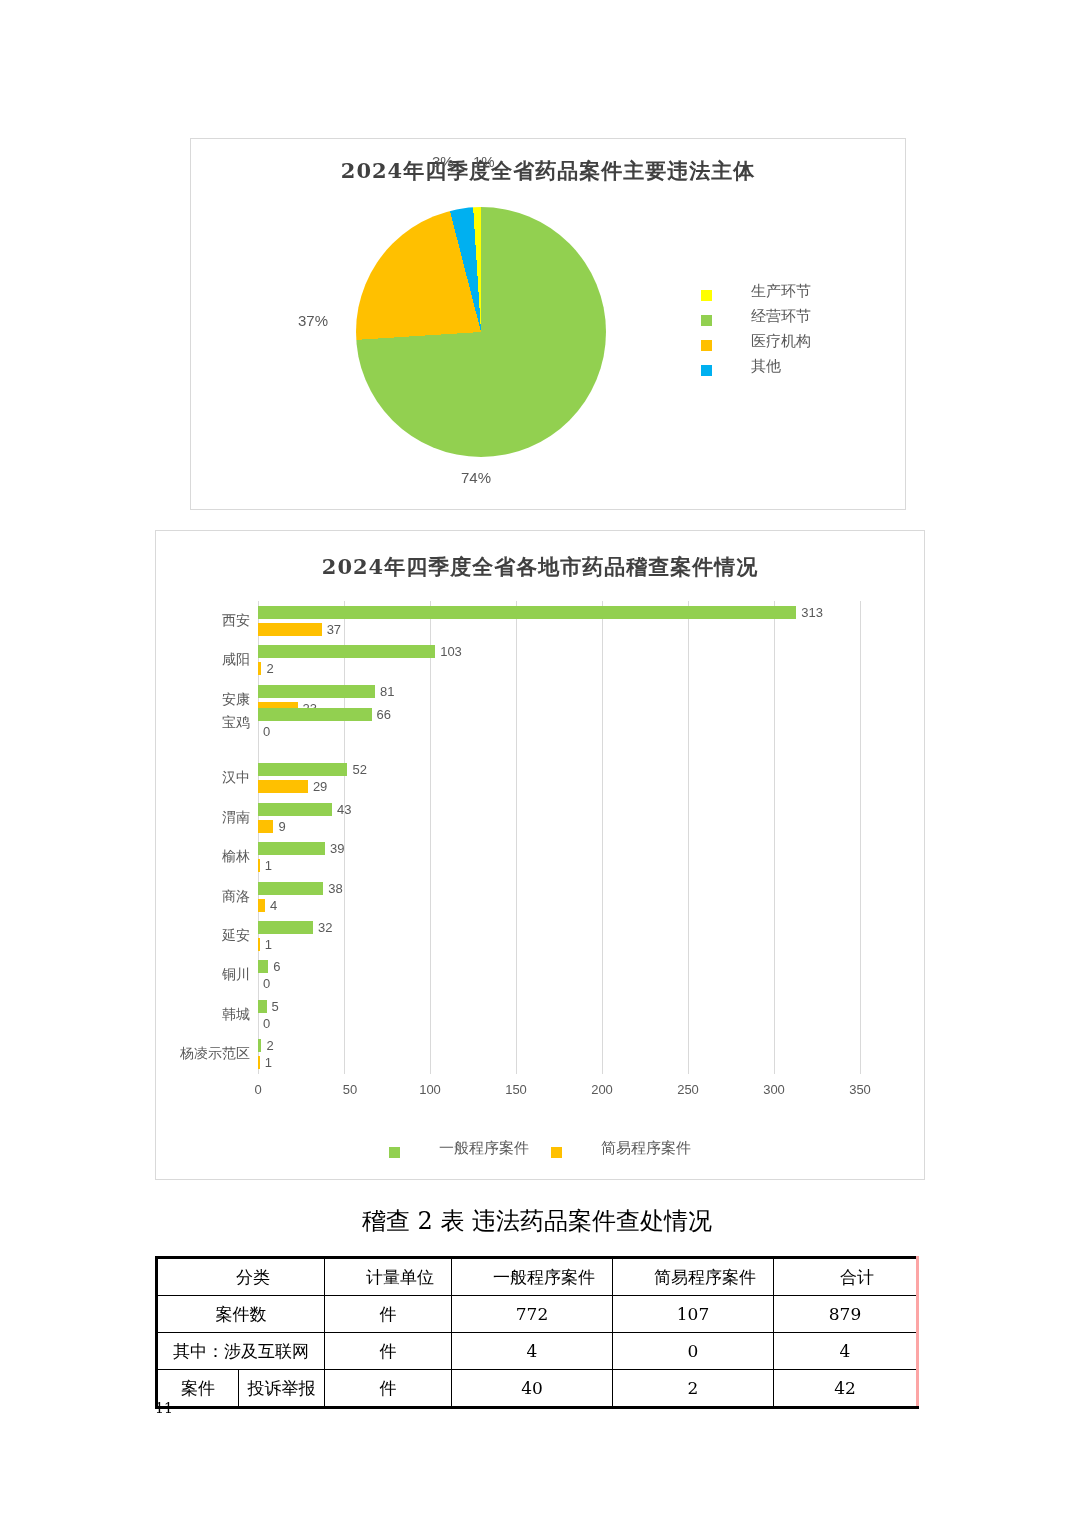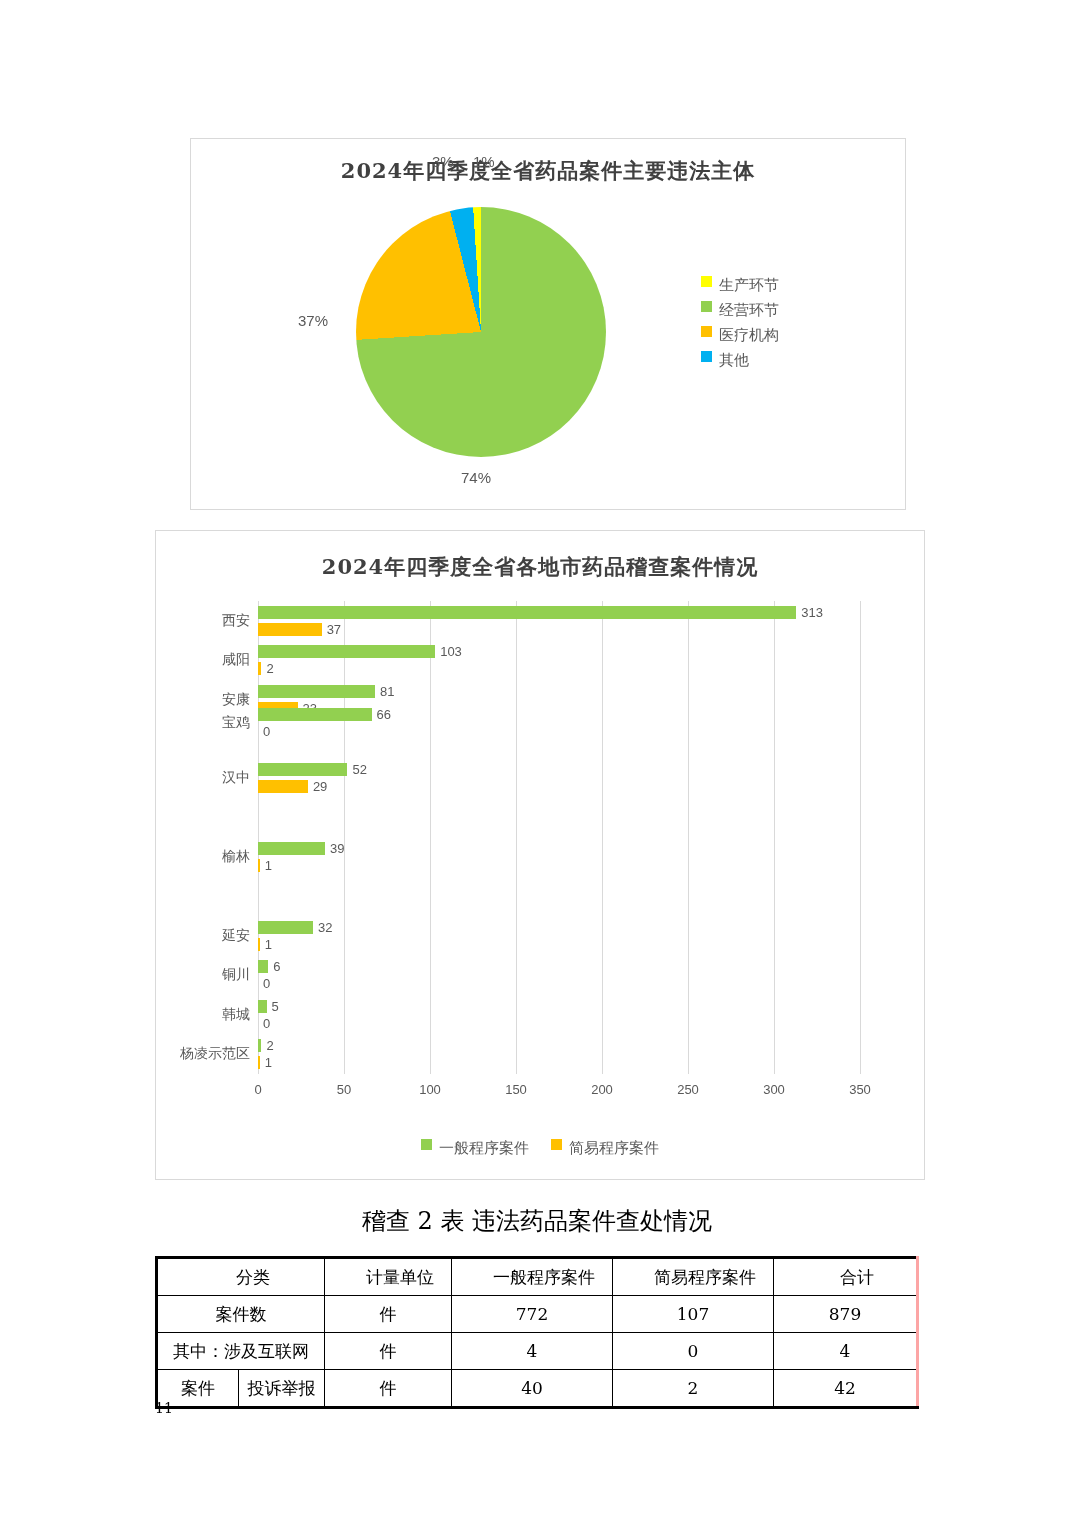--- a/index.html
+++ b/index.html
@@ -69,22 +69,23 @@
   #pie-lbl-1  { left: 117px; top: -54px; }
 
   #pie-legend {
     position: absolute;
     left: 510px;
     top: 137px;
     width: 120px;
   }
   .legend-row {
     display: flex;
-    align-items: flex-start;
+    align-items: flex-end;
     height: 25px;
+    gap: 32px;
   }
   .legend-swatch {
     width: 11px;
     height: 11px;
     margin-right: 7px;
     flex: 0 0 auto;
   }
   .legend-text {
     font-size: 15px;
     color: #595959;
@@ -258,21 +259,21 @@
   </div>
 </div>
 
 <div id="bar-block">
   <div id="bar-title">2024年四季度全省各地市药品稽查案件情况</div>
   <div id="plot">
     <div class="axis-left"></div>
   <div class="gridline" style="left: 0px;"></div>
       <div class="xtick" style="left: 0px;">0</div>
       <div class="gridline" style="left: 86px;"></div>
-      <div class="xtick" style="left: 86px; margin-top: 24px;">50</div>
+      <div class="xtick" style="left: 92px; margin-top: 24px;">50</div>
       <div class="gridline" style="left: 172px;"></div>
       <div class="xtick" style="left: 172px;">100</div>
       <div class="gridline" style="left: 258px;"></div>
       <div class="xtick" style="left: 258px;">150</div>
       <div class="gridline" style="left: 344px;"></div>
       <div class="xtick" style="left: 344px;">200</div>
       <div class="gridline" style="left: 430px;"></div>
       <div class="xtick" style="left: 430px;">250</div>
       <div class="gridline" style="left: 516px;"></div>
       <div class="xtick" style="left: 516px;">300</div>
@@ -316,27 +317,45 @@
       </div>
       <div class="cat-row" style="top: 157.667px; height: 39.4167px;">
         <div class="cat-label">汉中</div>
         <div style="position: absolute; left: 0px; top: 4.70833px; width: 100%; height: 30px;">
           <div class="bar general" style="width: 89.44px;"></div>
           <div class="bar-val" style="left: 94.44px; top: -1px;">52</div>
           <div class="bar simple" style="width: 49.88px;"></div>
           <div class="bar-val" style="left: 54.88px; top: 16px;">29</div>
         </div>
       </div>
+      <div class="cat-row" style="top: 197.083px; height: 39.4167px;">
+        <div class="cat-label">渭南</div>
+        <div style="position: absolute; left: 0px; top: 4.70833px; width: 100%; height: 30px;">
+          <div class="bar general" style="width: 73.96px;"></div>
+          <div class="bar-val" style="left: 78.96px; top: -1px;">43</div>
+          <div class="bar simple" style="width: 15.48px;"></div>
+          <div class="bar-val" style="left: 20.48px; top: 16px;">9</div>
+        </div>
+      </div>
       <div class="cat-row" style="top: 236.5px; height: 39.4167px;">
         <div class="cat-label">榆林</div>
         <div style="position: absolute; left: 0px; top: 4.70833px; width: 100%; height: 30px;">
           <div class="bar general" style="width: 67.08px;"></div>
           <div class="bar-val" style="left: 72.08px; top: -1px;">39</div>
           <div class="bar simple" style="width: 1.72px;"></div>
           <div class="bar-val" style="left: 6.72px; top: 16px;">1</div>
+        </div>
+      </div>
+      <div class="cat-row" style="top: 275.917px; height: 39.4167px;">
+        <div class="cat-label">商洛</div>
+        <div style="position: absolute; left: 0px; top: 4.70833px; width: 100%; height: 30px;">
+          <div class="bar general" style="width: 65.36px;"></div>
+          <div class="bar-val" style="left: 70.36px; top: -1px;">38</div>
+          <div class="bar simple" style="width: 6.88px;"></div>
+          <div class="bar-val" style="left: 11.88px; top: 16px;">4</div>
         </div>
       </div>
       <div class="cat-row" style="top: 315.333px; height: 39.4167px;">
         <div class="cat-label">延安</div>
         <div style="position: absolute; left: 0px; top: 4.70833px; width: 100%; height: 30px;">
           <div class="bar general" style="width: 55.04px;"></div>
           <div class="bar-val" style="left: 60.04px; top: -1px;">32</div>
           <div class="bar simple" style="width: 1.72px;"></div>
           <div class="bar-val" style="left: 6.72px; top: 16px;">1</div>
         </div>

